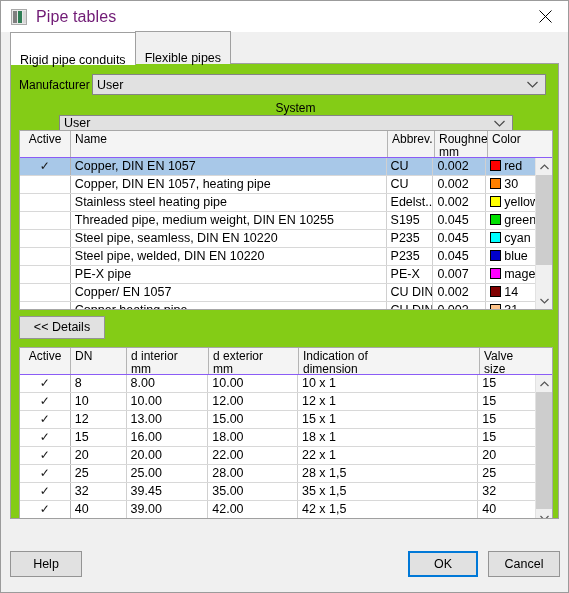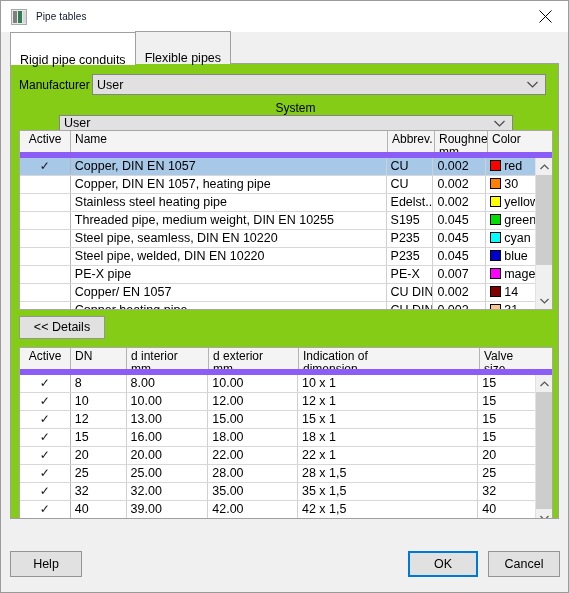--- a/index.html
+++ b/index.html
@@ -50,22 +50,22 @@
     box-sizing: border-box;
   }
   .title-icon i {
     position: absolute;
     display: block;
   }
   .title-icon i.sq1 { left: 1px; top: 1px; width: 4px; height: 12px; background: #7f7f7f; }
   .title-icon i.sq2 { left: 6px; top: 1px; width: 4px; height: 12px; background: #2f7d55; }
   .title-icon i.sq3 { left: 11px; top: 1px; width: 3px; height: 12px; background: #d8d8d8; }
   .title-text {
-    font-size: 10px;
-    color: #0f172a;
+    font-size: 16px;
+    color: #701a75;
     letter-spacing: 0.1px;
   }
   .titlebar-close {
     position: absolute;
     right: 0; top: 0;
     width: 46px; height: 31px;
     display: flex;
     align-items: center;
     justify-content: center;
     cursor: default;
@@ -167,21 +167,21 @@
     position: absolute;
     border: 1px solid #a7a7a7;
     box-sizing: border-box;
     background: #ffffff;
     overflow: hidden;
   }
   .grid-headrow {
     display: flex;
     height: 27px;
     background: #f4f4f4;
-    border-bottom: 6px solid #8b5cf6;
+    border-bottom: 1px solid #8b5cf6;
     box-sizing: border-box;
   }
   .gh {
     box-sizing: border-box;
     border-right: 1px solid #b4b4b4;
     padding: 2px 0 0 4px;
     font-size: 12px;
     line-height: 12px;
     overflow: hidden;
     white-space: nowrap;
@@ -513,21 +513,21 @@
               <div class="gc check" style="width: 51px;"><span class="chk">✓</span></div>
               <div class="gc" style="width: 56px;">25</div>
               <div class="gc" style="width: 82px;">25.00</div>
               <div class="gc" style="width: 90px;">28.00</div>
               <div class="gc" style="width: 181px;">28 x 1,5</div>
               <div class="gc last" style="width: 57px;">25</div>
             </div>
             <div class="grow">
               <div class="gc check" style="width: 51px;"><span class="chk">✓</span></div>
               <div class="gc" style="width: 56px;">32</div>
-              <div class="gc" style="width: 82px;">32.00</div>
+              <div class="gc" style="width: 82px;">39.45</div>
               <div class="gc" style="width: 90px;">35.00</div>
               <div class="gc" style="width: 181px;">35 x 1,5</div>
               <div class="gc last" style="width: 57px;">32</div>
             </div>
             <div class="grow">
               <div class="gc check" style="width: 51px;"><span class="chk">✓</span></div>
               <div class="gc" style="width: 56px;">40</div>
               <div class="gc" style="width: 82px;">39.00</div>
               <div class="gc" style="width: 90px;">42.00</div>
               <div class="gc" style="width: 181px;">42 x 1,5</div>

